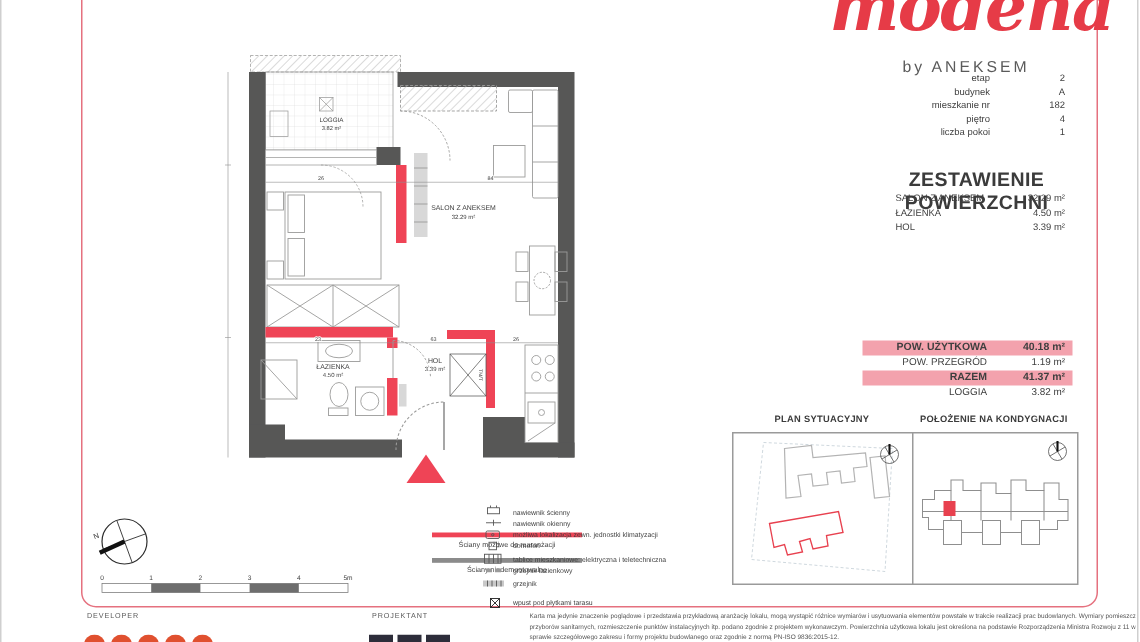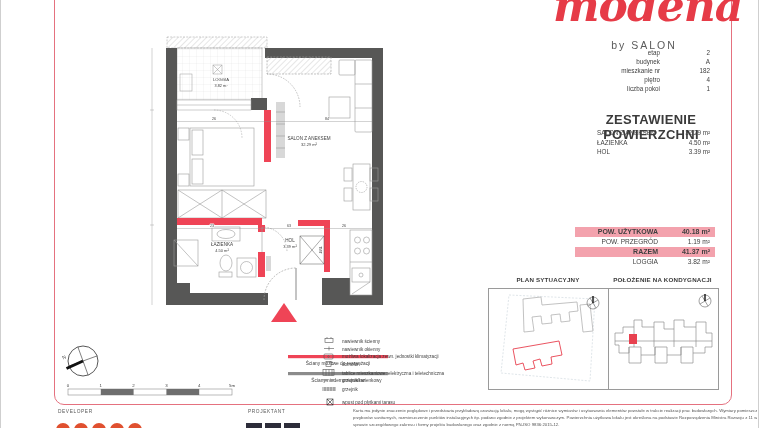--- a/index.html
+++ b/index.html
@@ -274,21 +274,21 @@
   <text x="342" y="350.5" font-size="4.6">nawiewnik okienny</text>
   <text x="342" y="358" font-size="4.6">możliwa lokalizacja zewn. jednostki klimatyzacji</text>
   <text x="342" y="365.5" font-size="4.6">domofon</text>
   <text x="342" y="374.5" font-size="4.6">tablice mieszkaniowe: elektryczna i teletechniczna</text>
   <text x="342" y="382" font-size="4.6">grzejnik łazienkowy</text>
   <text x="342" y="390.5" font-size="4.6">grzejnik</text>
   <text x="342" y="403.5" font-size="4.6">wpust pod płytkami tarasu</text>
 </svg>
 
 <div class="abs logo">modena</div>
-<div class="abs byline">by SALON</div>
+<div class="abs byline">by ANEKSEM</div>
 
 <div class="abs info">
   <div class="row">
     <span class="lbl">etap</span>
     <span class="val">2</span>
   </div>
   <div class="row">
     <span class="lbl">budynek</span>
     <span class="val">A</span>
   </div>

